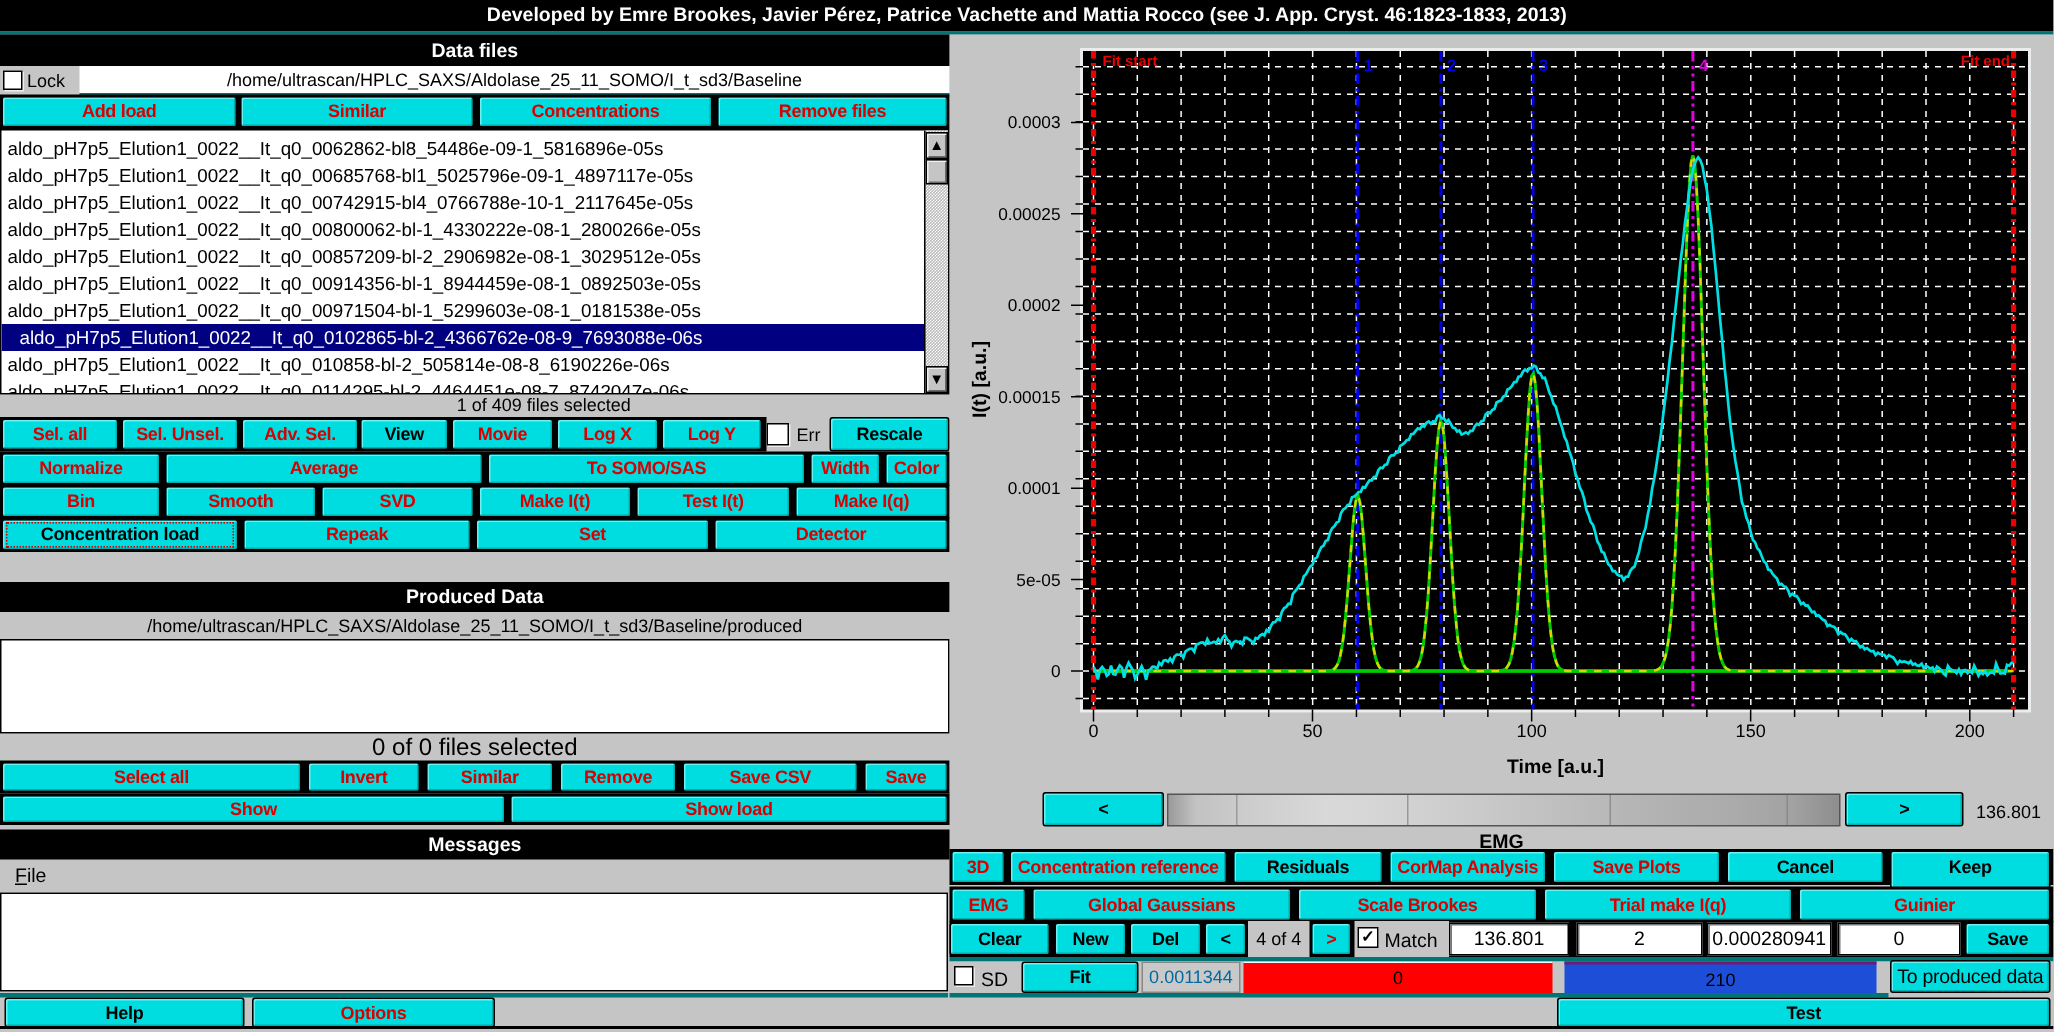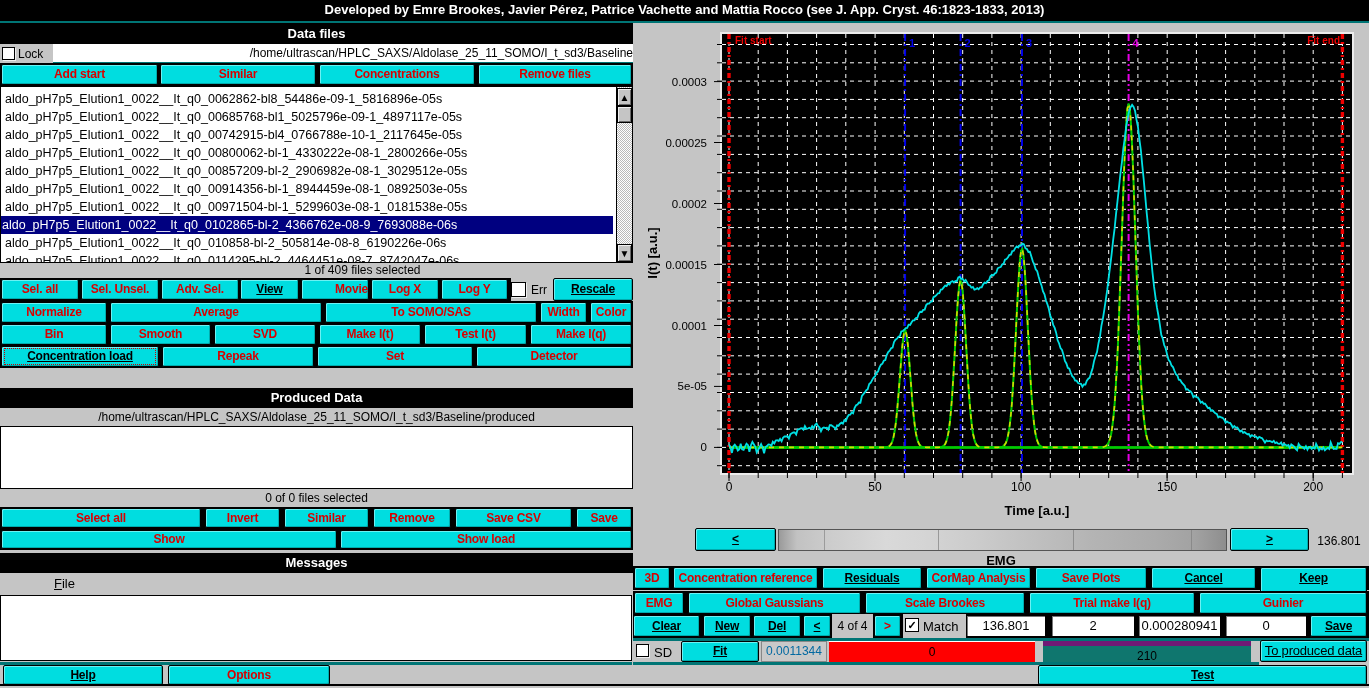--- a/index.html
+++ b/index.html
@@ -1,72 +1,72 @@
 <!DOCTYPE html>
 <html><head>
 <meta charset="utf-8">
 <style>
 html,body{margin:0;padding:0;}
 body{width:1369px;height:688px;background:#c5c5c5;font-family:"Liberation Sans",sans-serif;position:relative;overflow:hidden;}
 .abs{position:absolute;}
 .btn{position:absolute;background:#00dde0;border:1px solid #000;border-radius:2px;color:#d80000;font-weight:bold;font-size:12px;letter-spacing:-0.2px;text-align:center;box-sizing:border-box;box-shadow:inset -1px -1px 0 rgba(0,80,80,.35), inset 1px 1px 0 rgba(180,255,255,.6);}
-.btn.bk{color:#000;text-decoration:underline;}
+.btn.bk{color:#000;}
 .blackbar{position:absolute;background:#000;color:#fff;font-weight:bold;font-size:13px;text-align:center;}
 .rowbg{position:absolute;background:#000;}
 .cb{position:absolute;width:11px;height:11px;background:#fff;border:1px solid #000;box-shadow:1px 1px 0 #eee;}
 .lbl{position:absolute;color:#000;font-size:12px;white-space:nowrap;}
 .inp{position:absolute;background:#fff;border:1px solid #000;box-shadow:inset 1px 1px 0 #777;color:#000;font-size:13px;text-align:center;box-sizing:border-box;}
 </style>
 </head>
 <body>
 
 <div class="abs" style="left:0;top:0;width:1369px;height:21px;background:#000;color:#fff;font-weight:bold;font-size:13px;text-align:center;line-height:20px;">Developed by Emre Brookes, Javier Pérez, Patrice Vachette and Mattia Rocco (see J. App. Cryst. 46:1823-1833, 2013)</div>
 <div class="abs" style="left:0;top:21px;width:1369px;height:2px;background:#007575;"></div>
 
 <div class="blackbar" style="left:0;top:23px;width:633px;height:21px;line-height:21px;">Data files</div>
 
-<div class="abs" style="left:53px;top:44px;width:580px;height:18px;background:#fff;color:#000;font-size:12px;text-align:right;line-height:18px;">/home/ultrascan/HPLC_SAXS/Aldolase_25_11_SOMO/I_t_sd3/Baseline</div>
+<div class="abs" style="left:53px;top:44px;width:580px;height:18px;background:#fff;color:#000;font-size:12px;text-align:center;line-height:18px;">/home/ultrascan/HPLC_SAXS/Aldolase_25_11_SOMO/I_t_sd3/Baseline</div>
 <div class="abs" style="left:53px;top:62px;width:580px;height:2px;background:#007575;"></div>
 <div class="cb" style="left:2px;top:47px;"></div>
 <div class="lbl" style="left:18px;top:47px;">Lock</div>
 
 <div class="rowbg" style="left:0;top:63px;width:633px;height:23px;"></div>
-<div class="btn" style="left:1px;top:64px;width:157px;height:21px;line-height:19px;">Add start</div>
+<div class="btn" style="left:1px;top:64px;width:157px;height:21px;line-height:19px;">Add load</div>
 <div class="btn" style="left:160px;top:64px;width:156px;height:21px;line-height:19px;">Similar</div>
 <div class="btn" style="left:319px;top:64px;width:156px;height:21px;line-height:19px;">Concentrations</div>
 <div class="btn" style="left:478px;top:64px;width:154px;height:21px;line-height:19px;">Remove files</div>
 
 <div class="abs" style="left:0;top:86px;width:633px;height:177px;background:#fff;border:1px solid #000;box-sizing:border-box;overflow:hidden;">
 <div style="font-size:12.5px;color:#000;line-height:18px;padding:3px 0 0 4px;white-space:nowrap;">
 aldo_pH7p5_Elution1_0022__It_q0_0062862-bl8_54486e-09-1_5816896e-05s<br>
 aldo_pH7p5_Elution1_0022__It_q0_00685768-bl1_5025796e-09-1_4897117e-05s<br>
 aldo_pH7p5_Elution1_0022__It_q0_00742915-bl4_0766788e-10-1_2117645e-05s<br>
 aldo_pH7p5_Elution1_0022__It_q0_00800062-bl-1_4330222e-08-1_2800266e-05s<br>
 aldo_pH7p5_Elution1_0022__It_q0_00857209-bl-2_2906982e-08-1_3029512e-05s<br>
 aldo_pH7p5_Elution1_0022__It_q0_00914356-bl-1_8944459e-08-1_0892503e-05s<br>
 aldo_pH7p5_Elution1_0022__It_q0_00971504-bl-1_5299603e-08-1_0181538e-05s<br>
-<span style="display:inline-block;width:611px;background:#000080;color:#fff;margin-left:-4px;padding-left:1px;">aldo_pH7p5_Elution1_0022__It_q0_0102865-bl-2_4366762e-08-9_7693088e-06s</span><br>
+<span style="display:inline-block;width:611px;background:#000080;color:#fff;margin-left:-4px;padding-left:12px;">aldo_pH7p5_Elution1_0022__It_q0_0102865-bl-2_4366762e-08-9_7693088e-06s</span><br>
 aldo_pH7p5_Elution1_0022__It_q0_010858-bl-2_505814e-08-8_6190226e-06s<br>
 aldo_pH7p5_Elution1_0022__It_q0_0114295-bl-2_4464451e-08-7_8742047e-06s
 </div>
 </div>
 
 <div class="abs" style="left:616px;top:87px;width:16px;height:175px;background-color:#b9b9b9;background-image:linear-gradient(45deg,#fff 25%,transparent 25%,transparent 75%,#fff 75%),linear-gradient(45deg,#fff 25%,transparent 25%,transparent 75%,#fff 75%);background-position:0 0,1px 1px;background-size:2px 2px;border-left:1px solid #000;box-sizing:border-box;"></div>
 <div class="abs" style="left:617px;top:88px;width:15px;height:18px;background:#c5c5c5;border:1px solid #000;box-sizing:border-box;box-shadow:inset 1px 1px 0 #f0f0f0, inset -1px -1px 0 #6a6a6a;text-align:center;font-size:10px;line-height:17px;color:#000;">▲</div>
 <div class="abs" style="left:617px;top:106px;width:15px;height:17px;background:#c5c5c5;border:1px solid #000;box-sizing:border-box;box-shadow:inset 1px 1px 0 #f0f0f0, inset -1px -1px 0 #6a6a6a;"></div>
 <div class="abs" style="left:617px;top:244px;width:15px;height:18px;background:#c5c5c5;border:1px solid #000;box-sizing:border-box;box-shadow:inset 1px 1px 0 #f0f0f0, inset -1px -1px 0 #6a6a6a;text-align:center;font-size:10px;line-height:17px;color:#000;">▼</div>
 
 <div class="abs" style="left:0;top:263px;width:633px;height:15px;font-size:12px;color:#000;text-align:center;line-height:15px;padding-left:46px;">1 of 409 files selected</div>
 
 <div class="rowbg" style="left:0;top:278px;width:511px;height:23px;"></div>
 <div class="btn" style="left:1px;top:279px;width:78px;height:21px;line-height:19px;">Sel. all</div>
 <div class="btn" style="left:81px;top:279px;width:78px;height:21px;line-height:19px;">Sel. Unsel.</div>
 <div class="btn" style="left:161px;top:279px;width:78px;height:21px;line-height:19px;">Adv. Sel.</div>
 <div class="btn bk" style="left:240px;top:279px;width:59px;height:21px;line-height:19px;">View</div>
-<div class="btn" style="left:301px;top:279px;width:68px;height:21px;line-height:19px;text-align:right;">Movie</div>
+<div class="btn" style="left:301px;top:279px;width:68px;height:21px;line-height:19px;">Movie</div>
 <div class="btn" style="left:371px;top:279px;width:68px;height:21px;line-height:19px;">Log X</div>
 <div class="btn" style="left:441px;top:279px;width:67px;height:21px;line-height:19px;">Log Y</div>
 <div class="cb" style="left:511px;top:282px;width:13px;height:13px;"></div>
 <div class="lbl" style="left:531px;top:283px;">Err</div>
 <div class="btn bk" style="left:553px;top:278px;width:80px;height:23px;line-height:21px;">Rescale</div>
 
 <div class="rowbg" style="left:0;top:301px;width:633px;height:23px;"></div>
 <div class="btn" style="left:1px;top:302px;width:106px;height:21px;line-height:19px;">Normalize</div>
 <div class="btn" style="left:110px;top:302px;width:212px;height:21px;line-height:19px;">Average</div>
 <div class="btn" style="left:325px;top:302px;width:212px;height:21px;line-height:19px;">To SOMO/SAS</div>
@@ -85,34 +85,34 @@
 <div class="btn bk" style="left:1px;top:346px;width:158px;height:21px;line-height:19px;">
     <span style="display:block;margin:1px 2px;border:1px dotted #c00;height:15px;line-height:15px;">Concentration load</span>
   </div>
 <div class="btn" style="left:162px;top:346px;width:152px;height:21px;line-height:19px;">Repeak</div>
 <div class="btn" style="left:317px;top:346px;width:156px;height:21px;line-height:19px;">Set</div>
 <div class="btn" style="left:476px;top:346px;width:156px;height:21px;line-height:19px;">Detector</div>
 
 <div class="blackbar" style="left:0;top:388px;width:633px;height:20px;line-height:20px;">Produced Data</div>
 <div class="abs" style="left:0;top:409px;width:633px;height:16px;font-size:12px;color:#000;text-align:center;line-height:16px;">/home/ultrascan/HPLC_SAXS/Aldolase_25_11_SOMO/I_t_sd3/Baseline/produced</div>
 <div class="abs" style="left:0;top:426px;width:633px;height:63px;background:#fff;border:1px solid #000;box-sizing:border-box;"></div>
-<div class="abs" style="left:0;top:490px;width:633px;height:17px;font-size:12px;color:#000;text-align:center;line-height:17px;">0 of 0 files selected</div>
+<div class="abs" style="left:0;top:490px;width:633px;height:17px;font-size:16px;color:#000;text-align:center;line-height:17px;">0 of 0 files selected</div>
 <div class="rowbg" style="left:0;top:507px;width:633px;height:22px;"></div>
 <div class="btn" style="left:1px;top:508px;width:200px;height:20px;line-height:18px;">Select all</div>
 <div class="btn" style="left:205px;top:508px;width:75px;height:20px;line-height:18px;">Invert</div>
 <div class="btn" style="left:284px;top:508px;width:85px;height:20px;line-height:18px;">Similar</div>
 <div class="btn" style="left:373px;top:508px;width:78px;height:20px;line-height:18px;">Remove</div>
 <div class="btn" style="left:455px;top:508px;width:117px;height:20px;line-height:18px;">Save CSV</div>
 <div class="btn" style="left:576px;top:508px;width:56px;height:20px;line-height:18px;">Save</div>
 <div class="rowbg" style="left:0;top:529px;width:633px;height:21px;"></div>
 <div class="btn" style="left:1px;top:530px;width:336px;height:19px;line-height:17px;">Show</div>
 <div class="btn" style="left:340px;top:530px;width:292px;height:19px;line-height:17px;">Show load</div>
 
 <div class="blackbar" style="left:0;top:553px;width:633px;height:20px;line-height:20px;">Messages</div>
-<div class="abs" style="left:10px;top:576px;font-size:13px;color:#000;margin-left:44px;"><span style="text-decoration:underline;">F</span>ile</div>
+<div class="abs" style="left:10px;top:576px;font-size:13px;color:#000;"><span style="text-decoration:underline;">F</span>ile</div>
 <div class="abs" style="left:0;top:595px;width:632px;height:66px;background:#fff;border:1px solid #000;box-sizing:border-box;"></div>
 <div class="abs" style="left:0;top:662px;width:632px;height:3px;background:#007575;"></div>
 
 <div class="btn bk" style="left:3px;top:665px;width:160px;height:20px;line-height:18px;">Help</div>
 <div class="btn" style="left:168px;top:665px;width:162px;height:20px;line-height:18px;">Options</div>
 <div class="abs" style="left:0;top:684px;width:1369px;height:2px;background:#000;"></div>
 
 <svg class="abs" style="left:633px;top:23px;" width="736" height="505">
 <rect x="0" y="0" width="736" height="505" fill="#c5c5c5"></rect>
 <rect x="87" y="9" width="634" height="443" fill="#ececec"></rect>
@@ -204,17 +204,17 @@
 <div class="btn bk" style="left:1310px;top:615px;width:57px;height:22px;line-height:20px;">Save</div>
 
 <div class="abs" style="left:633px;top:638px;width:736px;height:3px;background:#007575;"></div>
 
 <div class="abs" style="left:633px;top:641px;width:736px;height:21px;background:#c5c5c5;"></div>
 <div class="cb" style="left:636px;top:644px;"></div>
 <div class="lbl" style="left:654px;top:645px;font-size:13px;">SD</div>
 <div class="btn bk" style="left:681px;top:641px;width:78px;height:21px;line-height:19px;">Fit</div>
 <div class="abs" style="left:761px;top:641px;width:66px;height:21px;background:#c9c9c9;border:1px solid #888;box-sizing:border-box;font-size:12px;color:#0369a1;text-align:center;line-height:19px;">0.0011344</div>
 <div class="abs" style="left:829px;top:641px;width:206px;height:21px;background:#f00;font-size:12px;color:#000;text-align:center;line-height:21px;border-top:1px solid #fff;box-sizing:border-box;">0</div>
-<div class="abs" style="left:1043px;top:641px;width:208px;height:21px;background:#0f766e;font-size:12px;color:#000;text-align:center;line-height:21px;border-top:5px solid #701a75;box-sizing:border-box;">210</div>
+<div class="abs" style="left:1043px;top:641px;width:208px;height:21px;background:#1d4ed8;font-size:12px;color:#000;text-align:center;line-height:21px;border-top:2px solid #701a75;box-sizing:border-box;">210</div>
 <div class="btn bk" style="left:1260px;top:640px;width:107px;height:22px;line-height:20px;font-weight:normal;font-size:13px;">To produced data</div>
 <div class="abs" style="left:633px;top:662px;width:626px;height:3px;background:#007575;"></div>
 
 <div class="btn bk" style="left:1038px;top:665px;width:329px;height:20px;line-height:18px;">Test</div>
 
 </body></html>

